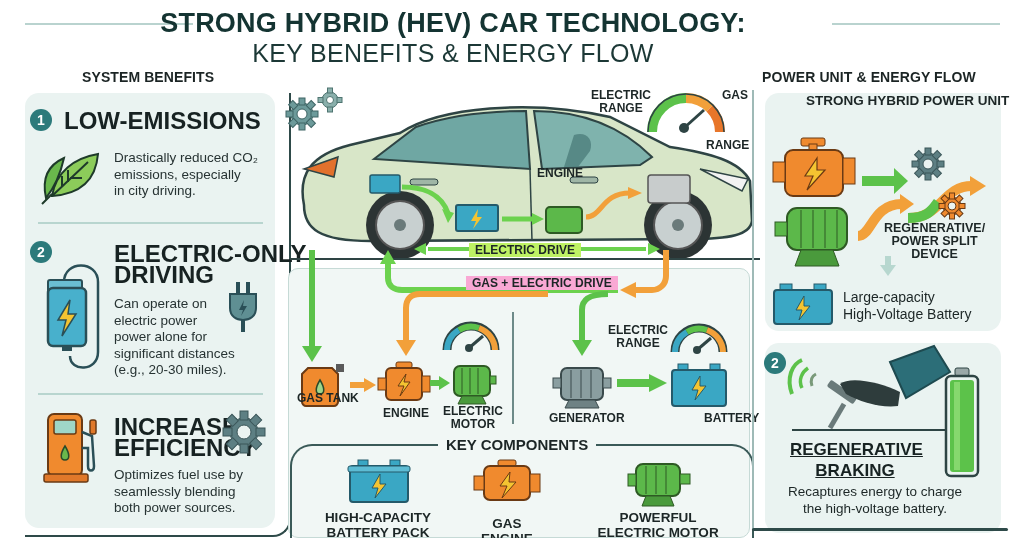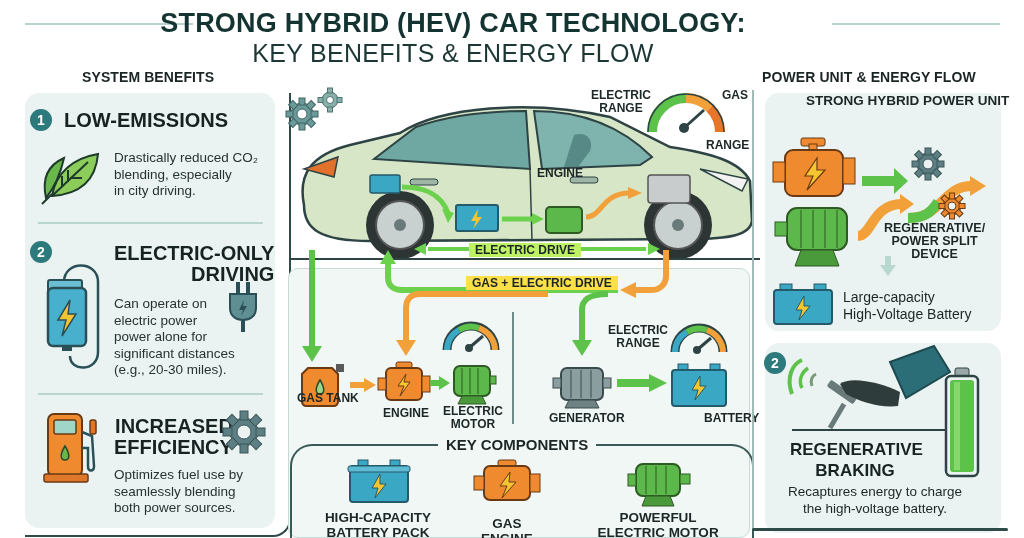--- a/index.html
+++ b/index.html
@@ -10,21 +10,21 @@
   .title-main { font-weight: 700; font-size: 27px; letter-spacing: 0.2px; color: #143432; line-height: 30px; }
   .title-sub { font-size: 25px; color: #1c3836; line-height: 30px; letter-spacing: 0.3px; }
   .title-rule { position: absolute; top: 23px; height: 2px; background: #b9d3cf; }
 
   .section-head { position: absolute; font-weight: 700; font-size: 14px; color: #1b2424; letter-spacing: 0.1px; }
 
   
   .left-panel { position: absolute; left: 25px; top: 93px; width: 250px; height: 435px; background: #eaf3f1; border-radius: 14px; }
   .left-panel-edge { position: absolute; left: 25px; top: 93px; width: 266px; height: 444px; border-right: 2px solid #2e4a49; border-bottom: 2px solid #2e4a49; border-bottom-right-radius: 18px; }
   .num-badge { position: absolute; width: 22px; height: 22px; border-radius: 50%; background: #2c7a7b; color: #fff; font-weight: 700; font-size: 14px; display: flex; align-items: center; justify-content: center; }
-  .benefit-title { position: absolute; font-weight: 700; font-size: 20px; color: #172222; line-height: 21px; text-align: right; }
+  .benefit-title { position: absolute; font-weight: 700; font-size: 24px; color: #172222; line-height: 21px; }
   .benefit-text { position: absolute; font-size: 13.5px; color: #273333; line-height: 16.5px; }
   .divider { position: absolute; left: 38px; width: 225px; height: 2px; background: #b8d5cf; }
 
   
   .right-panel { position: absolute; background: #eaf3f1; border-radius: 14px; }
   .right-frame { position: absolute; left: 752px; top: 90px; width: 10px; height: 440px; border-left: 2px solid #9fbab7; }
 
   
   .center-box { position: absolute; left: 288px; top: 268px; width: 462px; height: 270px; background: #f1f7f5; border-radius: 10px; border: 1.5px solid #c6dad6; }
   .key-frame { position: absolute; left: 290px; top: 444px; width: 464px; height: 100px; border: 2px solid #3a5a58; border-bottom: none; border-radius: 22px 22px 0 0; }
@@ -51,21 +51,21 @@
 
 <div class="num-badge" style="left:30px; top:109px;">1</div>
 <div class="benefit-title" style="left:64px; top:110px;">LOW-EMISSIONS</div>
 <svg style="left:38px; top:146px;" width="66" height="60" viewBox="0 0 66 60">
   <path d="M8 52 C4 34 8 20 26 12 C22 30 16 42 8 52Z" fill="#6ab84c" stroke="#1e3a2a" stroke-width="2"></path>
   <path d="M14 50 C18 26 36 12 60 8 C58 32 44 48 14 50Z" fill="#8ccc5a" stroke="#1e3a2a" stroke-width="2"></path>
   <path d="M4 58 L14 48 M14 50 L50 16 M24 40 L24 30 M32 32 L44 32 M30 36 L30 24" stroke="#1e3a2a" stroke-width="2" fill="none"></path>
 </svg>
 <div class="benefit-text" style="left:114px; top:150px;">
   <div>Drastically reduced CO₂</div>
-  <div>blending, especially</div>
+  <div>emissions, especially</div>
   <div>in city driving.</div>
 </div>
 <div class="divider" style="top:222px;"></div>
 
 <div class="num-badge" style="left:30px; top:241px;">2</div>
 <div class="benefit-title" style="left:114px; top:243px;">
   <div>ELECTRIC-ONLY</div>
   <div>DRIVING</div>
 </div>
 <svg style="left:44px; top:256px;" width="60" height="116" viewBox="0 0 60 116">
@@ -220,21 +220,21 @@
 
   <path d="M378 0 L378 26 C378 34 372 40 364 40 L346 40" fill="none" stroke="#f2a03a" stroke-width="6"></path>
   <polygon points="348,32 332,40 348,48" fill="#f2a03a"></polygon>
 
   <path d="M260 44 L132 44 C122 44 118 50 118 58 L118 94" fill="none" stroke="#f2a03a" stroke-width="6"></path>
   <polygon points="108,90 118,106 128,90" fill="#f2a03a"></polygon>
 
   <path d="M320 44 C300 44 294 50 294 60 L294 94" fill="none" stroke="#5cc24a" stroke-width="6"></path>
   <polygon points="284,90 294,106 304,90" fill="#5cc24a"></polygon>
 </svg>
-<div class="pill" style="left:466px; top:276px; background:#fde047;">GAS + ELECTRIC DRIVE</div>
+<div class="pill" style="left:466px; top:276px; background:#f9a8d4;">GAS + ELECTRIC DRIVE</div>
 <div style="position:absolute; left:512px; top:312px; width:1.5px; height:112px; background:#6d8a88;"></div>
 
 <svg style="left:298px; top:364px;" width="50" height="42" viewBox="0 0 50 42">
   <path d="M4 10 L10 4 L34 4 L40 10 L40 38 C40 40 38 42 36 42 L8 42 C6 42 4 40 4 38Z" fill="#f08a2e" stroke="#6a3a14" stroke-width="2"></path>
   <rect x="38" y="0" width="8" height="8" fill="#5a5a5a"></rect>
   <path d="M22 16 C17 24 17 30 22 30 C27 30 27 24 22 16Z" fill="#9fd68a" stroke="#2a4a2a" stroke-width="1.5"></path>
 </svg>
 <svg style="left:350px; top:378px;" width="26" height="14" viewBox="0 0 26 14">
     <rect x="0" y="4" width="16" height="6" fill="#f2a03a"></rect>
     <polygon points="14,0 26,7 14,14" fill="#f2a03a"></polygon>
@@ -432,20 +432,20 @@
   <path d="M50 36 C60 28 90 34 110 44 L108 58 C90 60 70 54 56 46Z" fill="#2e3c3c"></path>
   <path d="M100 14 L144 -2 L160 24 L116 50 Z" fill="#2c6e78" stroke="#1e4a50" stroke-width="2"></path>
   <line x1="2" y1="82" x2="158" y2="82" stroke="#2e4444" stroke-width="2"></line>
 </svg>
 <svg style="left:944px; top:368px;" width="36" height="110" viewBox="0 0 36 110">
   <rect x="11" y="0" width="14" height="8" rx="2" fill="#9aa8a8" stroke="#2e4444"></rect>
   <rect x="2" y="8" width="32" height="100" rx="5" fill="#eaf3f1" stroke="#2e4444" stroke-width="2.5"></rect>
   <rect x="6" y="12" width="24" height="92" rx="3" fill="#5cc24a"></rect>
   <rect x="10" y="14" width="6" height="88" fill="#86d86e"></rect>
 </svg>
-<div class="benefit-title" style="left:790px; top:439px; text-align:center; width:130px; font-size:17px;">
+<div class="benefit-title" style="left:790px; top:439px; text-align:center; width:130px; font-size:17px;text-decoration:underline;">
   <div>REGENERATIVE</div>
   <div>BRAKING</div>
 </div>
 <div class="benefit-text" style="left:775px; top:484px; width:200px; text-align:center; font-size:13.5px; color:#1c2626;">
   <div>Recaptures energy to charge</div>
   <div>the high-voltage battery.</div>
 </div>
 
 </body></html>

